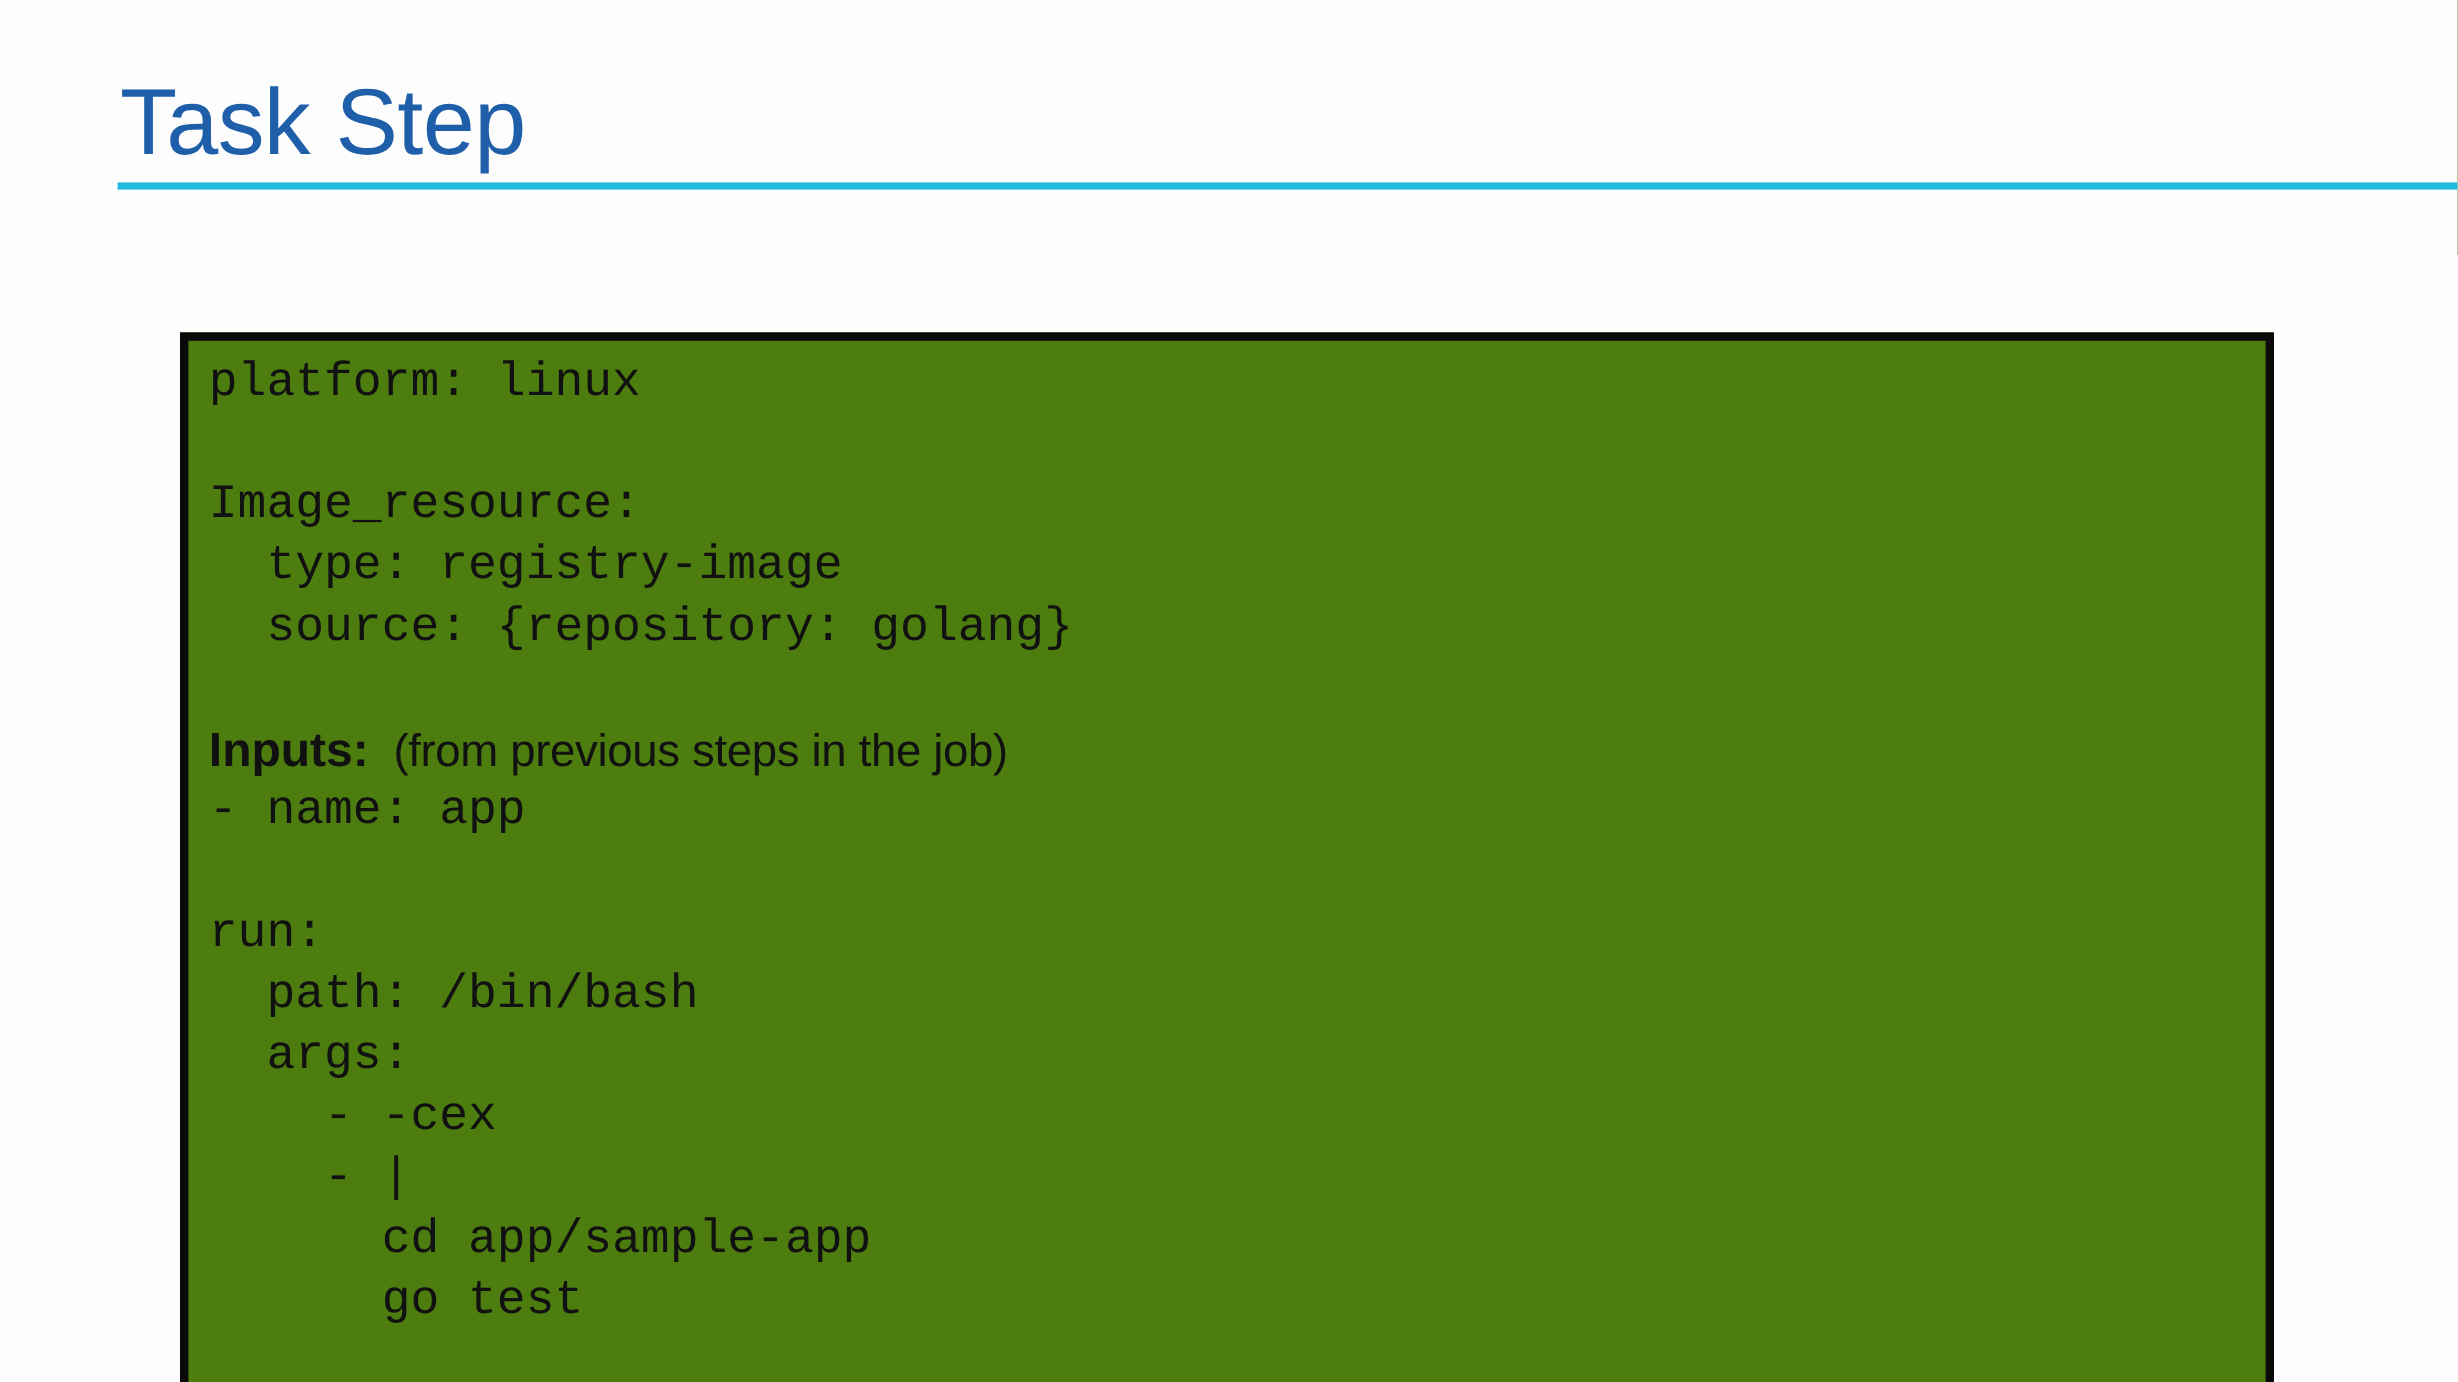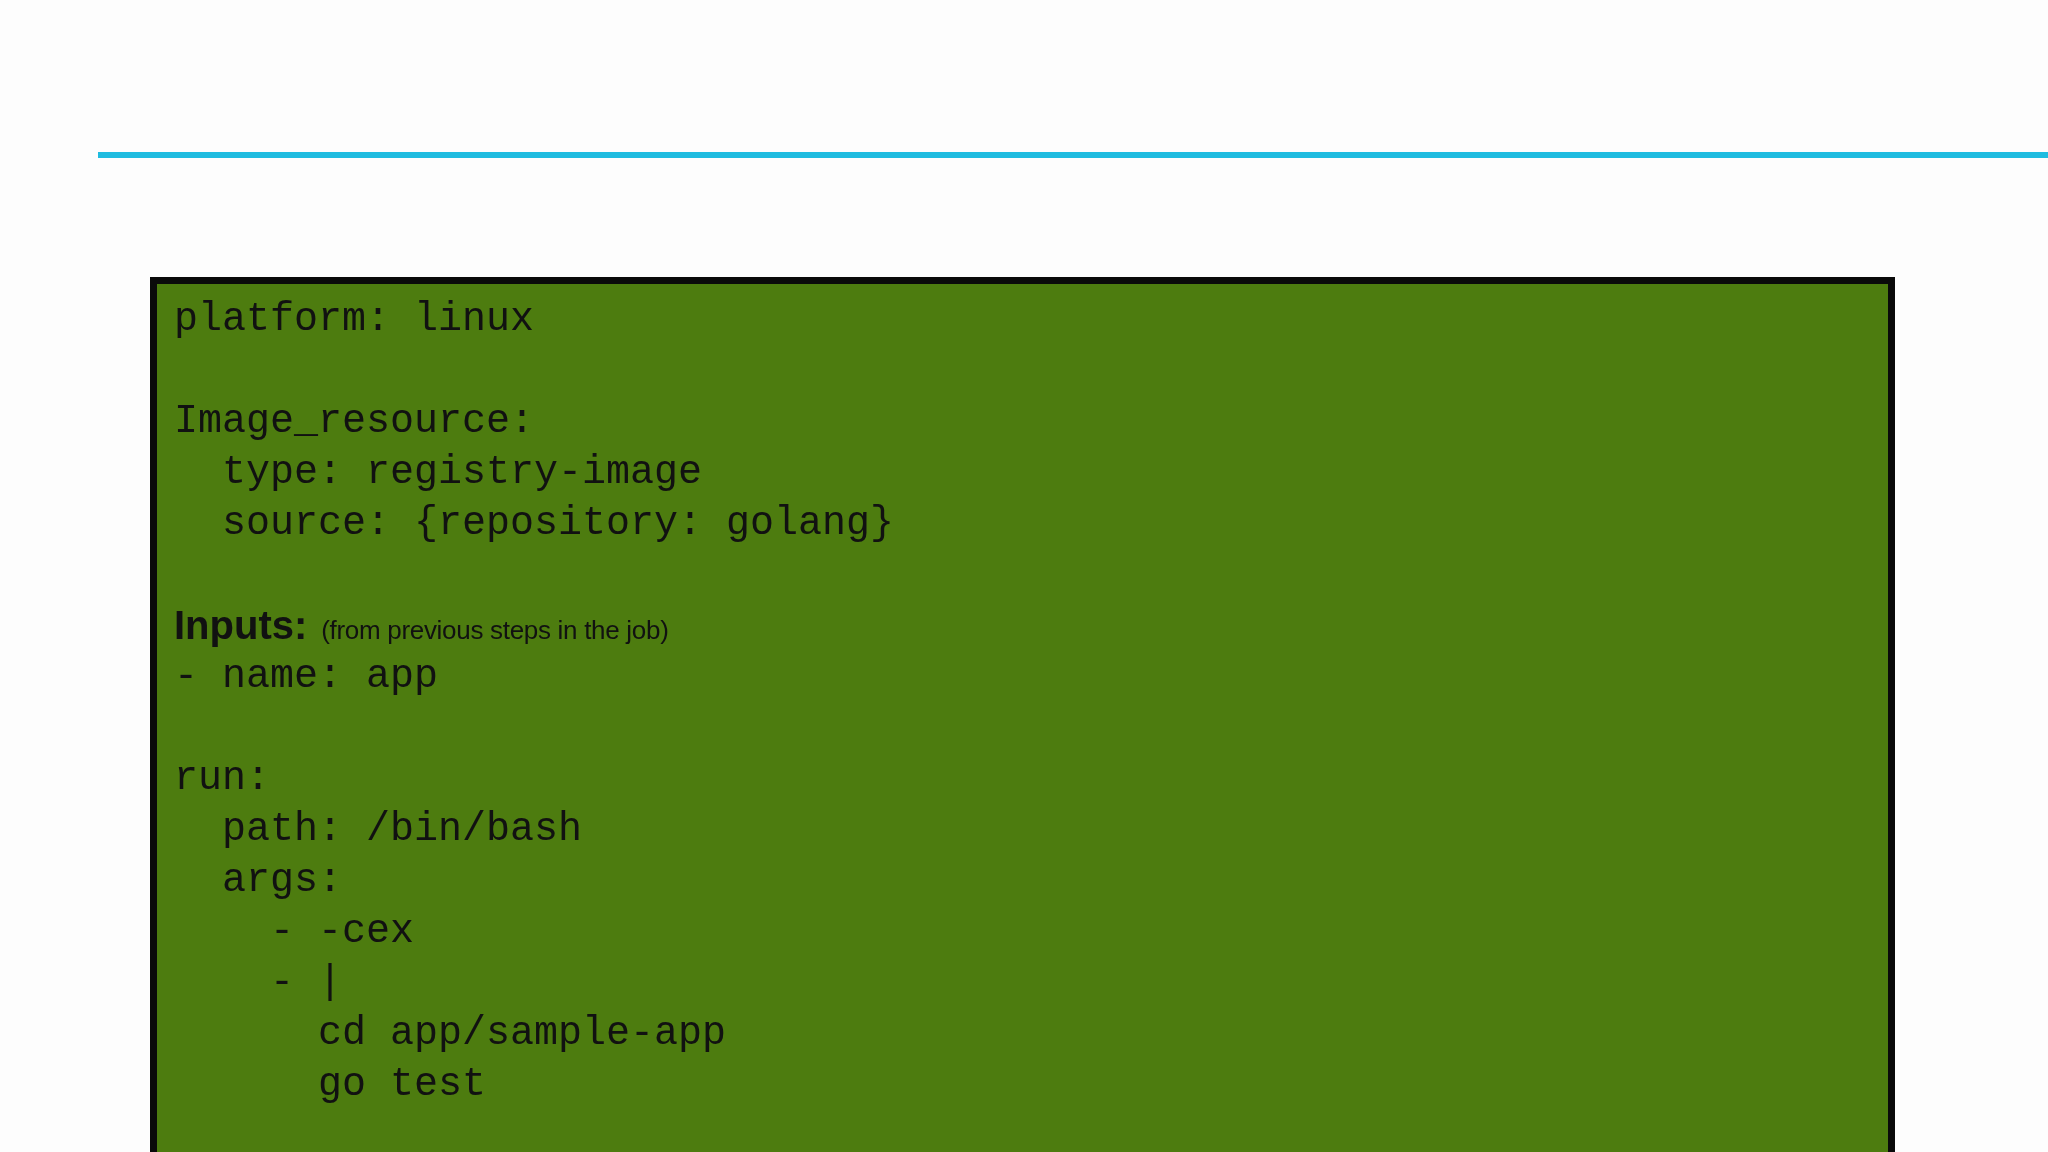--- a/index.html
+++ b/index.html
@@ -74,28 +74,29 @@
   }
   .code-line.blank {
     height: 51px;
   }
   .kw-bold {
     font-family: Liberation Sans, sans-serif;
     font-weight: 700;
   }
   .annotation {
     font-family: "Liberation Sans", sans-serif;
-    font-size: 26px;
+    font-size: 38px;
     font-weight: 400;
     color: #111111;
     letter-spacing: -0.3px;
   }
 </style>
 </head>
 <body style="background: rgb(253, 253, 253);">
 
 <div id="slide-title-block">
+  <div id="slide-title" style="color: rgb(31, 95, 169);">Task Step</div>
   <div id="title-rule" style="background: rgb(31, 188, 224);"></div>
 </div>
 
 <div id="code-box" style="border-color: rgb(10, 10, 10); background: #4d7c0f; margin-top: 44px;">
   <div id="code-lines"><div class="code-line"><span>platform: linux</span></div><div class="code-line blank">&nbsp;</div><div class="code-line"><span>Image_resource:</span></div><div class="code-line"><span>  type: registry-image</span></div><div class="code-line"><span>  source: {repository: golang}</span></div><div class="code-line blank">&nbsp;</div><div class="code-line"><span class="kw-bold">Inputs:</span><span class="annotation">  (from previous steps in the job)</span></div><div class="code-line"><span>- name: app</span></div><div class="code-line blank">&nbsp;</div><div class="code-line"><span>run:</span></div><div class="code-line"><span>  path: /bin/bash</span></div><div class="code-line"><span>  args:</span></div><div class="code-line"><span>    - -cex</span></div><div class="code-line"><span>    - |</span></div><div class="code-line"><span>      cd app/sample-app</span></div><div class="code-line"><span>      go test</span></div></div>
 </div>
 
 </body></html>

